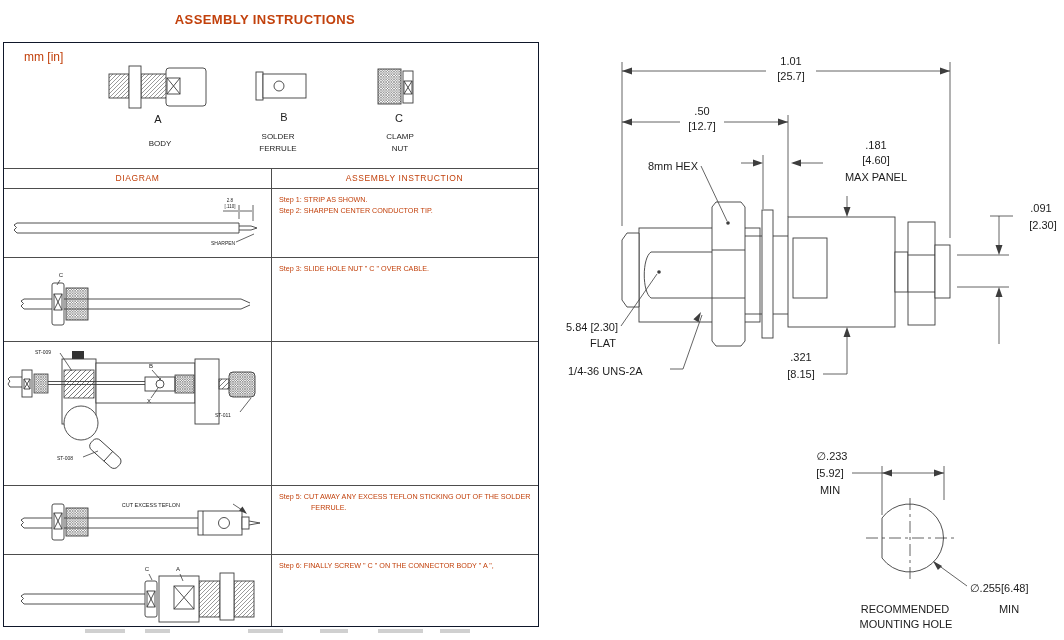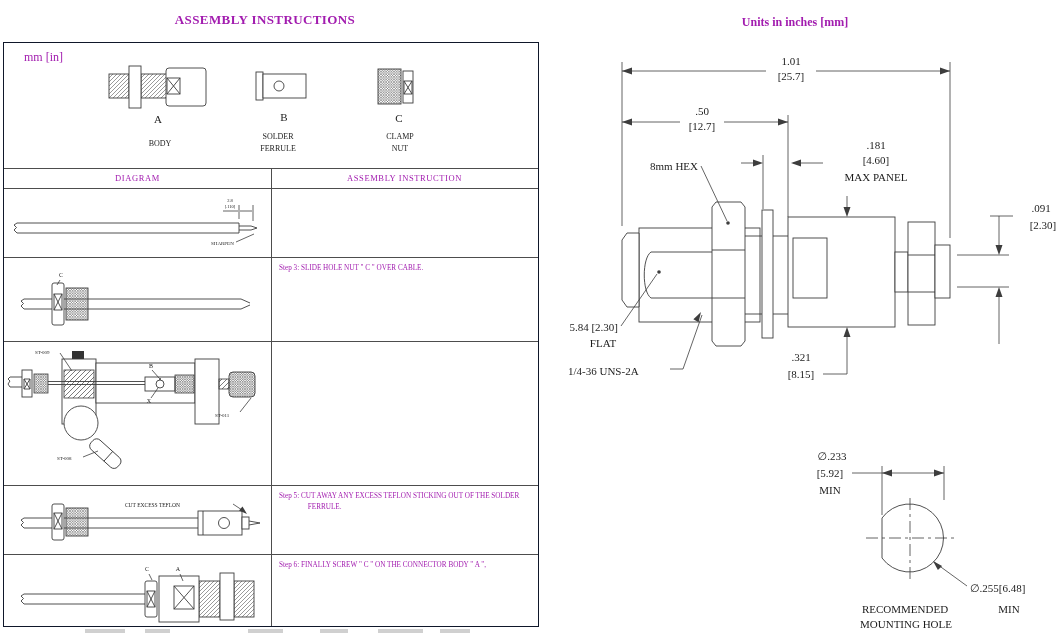--- a/index.html
+++ b/index.html
@@ -1,17 +1,17 @@
 <!DOCTYPE html>
 <html><head>
 <meta charset="utf-8">
 <style>
   html,body{margin:0;padding:0;background:#fff;}
   .page{position:relative;width:1064px;height:640px;background:#ffffff;overflow:hidden;
-        font-family:Liberation Serif, serif;color:#a21caf;}
+        font-family:Liberation Sans, sans-serif;color:#c2410c;}
   .ltitle{position:absolute;left:100px;top:12px;width:330px;text-align:center;
           font-size:13px;font-weight:bold;letter-spacing:.4px;}
   .rtitle{position:absolute;left:660px;top:15px;width:270px;text-align:center;
           font-size:12px;font-weight:bold;}
   .tbl{position:absolute;left:3px;top:42px;width:534px;height:583px;border:1px solid #0f172a;}
   .units{position:absolute;left:20px;top:7px;font-size:12px;}
   .hline{position:absolute;left:0;width:534px;height:1px;background:#4d4d4d;}
   .vline{position:absolute;top:125px;left:267px;width:1px;height:458px;background:#4d4d4d;}
   .hcell{position:absolute;top:125px;height:20px;line-height:20px;text-align:center;
          font-size:8.5px;letter-spacing:.6px;}
@@ -27,21 +27,20 @@
   .dt{font-size:11px;}
   .cutoff{position:absolute;top:629px;height:5px;}
   .cutbit{position:absolute;top:0;height:4px;background:#a9a9a9;opacity:.55;}
 </style>
 </head>
 <body>
 
 <div class="page">
 
   <div class="ltitle">ASSEMBLY INSTRUCTIONS</div>
-  <div class="rtitle">Units in inches [mm]</div>
 
   <div class="tbl">
     <div class="units">mm [in]</div>
 
     <svg class="psvg" width="534" height="125" viewBox="0 0 534 125">
       <defs>
         <pattern id="pa-h" width="4" height="4" patternUnits="userSpaceOnUse">
           <path d="M0,4 L4,0" stroke="#555" stroke-width="0.6"></path>
         </pattern>
         <pattern id="pa-k" width="2.6" height="2.6" patternUnits="userSpaceOnUse">
@@ -199,20 +198,22 @@
       <rect x="215" y="19" width="14" height="47" class="lnf"></rect>
       <rect x="154" y="22" width="40" height="46" class="lnf"></rect>
       <rect x="169" y="32" width="20" height="23" class="ln"></rect>
       <path d="M169,32 L189,55 M189,32 L169,55" class="ln"></path>
       <path d="M144,20 L147,26" class="dim"></path>
       <text x="142" y="17" text-anchor="middle" font-size="6">C</text>
       <path d="M175,20 L178,27" class="dim"></path>
       <text x="173" y="17" text-anchor="middle" font-size="6">A</text>
     </svg>
 
+    <div class="instr" style="top:151px">Step 1: STRIP AS SHOWN.
+Step 2: SHARPEN CENTER CONDUCTOR TIP.</div>
     <div class="instr" style="top:220px">Step 3: SLIDE HOLE NUT " C " OVER CABLE.</div>
     <div class="instr" style="top:448px">Step 5: CUT AWAY ANY EXCESS TEFLON STICKING OUT OF THE SOLDER
                 FERRULE.</div>
     <div class="instr" style="top:517px">Step 6: FINALLY SCREW " C " ON THE CONNECTOR BODY " A ",</div>
   </div>
 
   <svg class="rsvg" width="524" height="640" viewBox="540 0 524 640">
 
     <g>
       <rect x="639" y="228" width="121" height="94" class="lnf"></rect>

